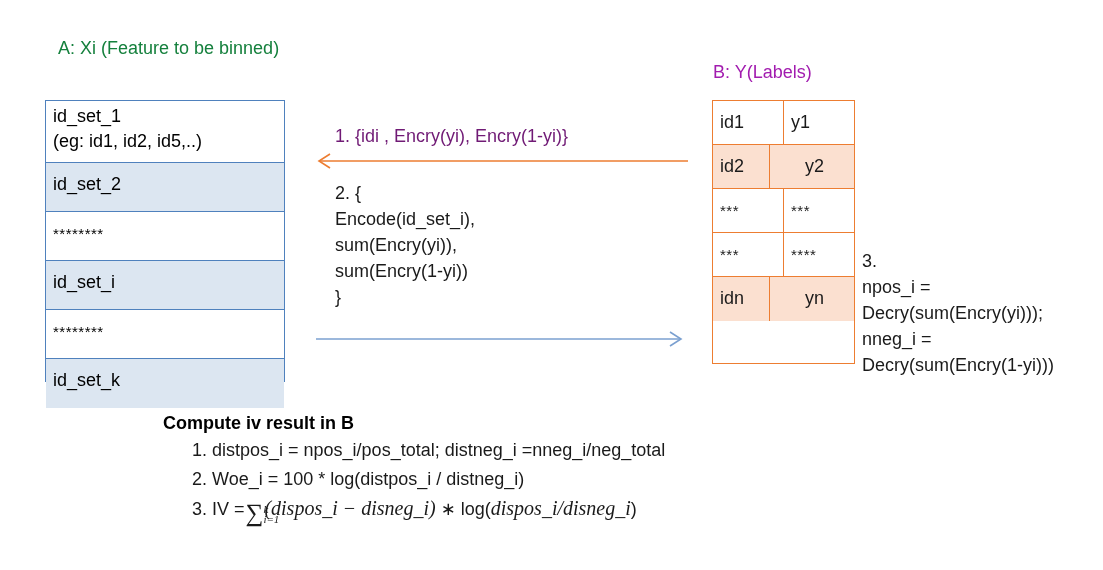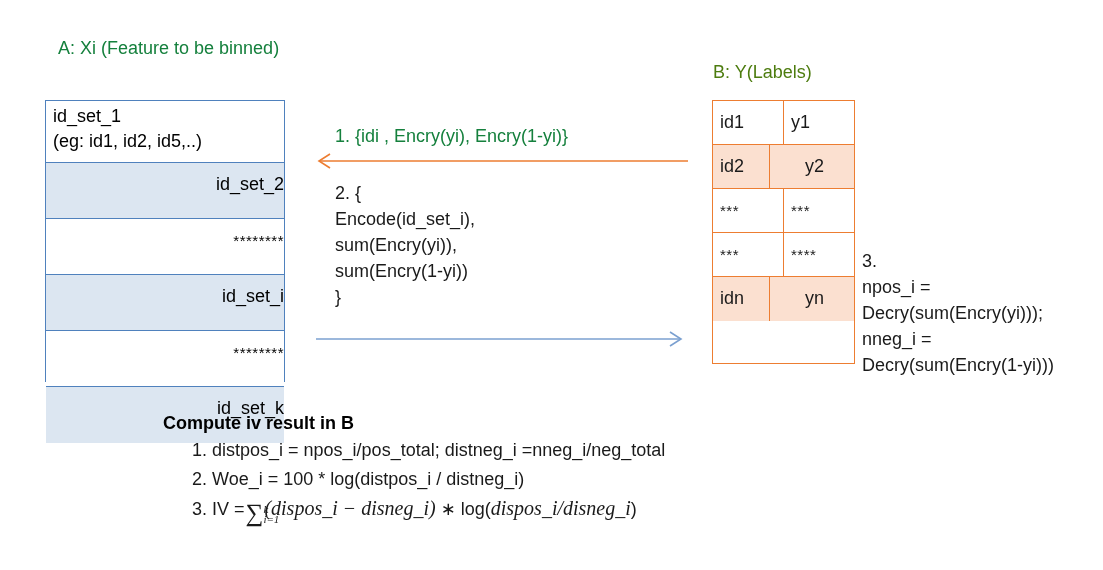--- a/index.html
+++ b/index.html
@@ -17,41 +17,41 @@
   }
   .abs { position: absolute; }
 
   
   #title-a {
     left: 50px; top: 36px; width: 260px;
     font-size: 18px; line-height: 25px; color: #15803d; margin-left: 8px;
   }
   #title-b {
     left: 713px; top: 60px; width: 220px;
-    font-size: 18px; line-height: 25px; color: #4d7c0f;
+    font-size: 18px; line-height: 25px; color: #a21caf;
   }
 
   
   #table-a {
     left: 45px; top: 100px; width: 240px; height: 282px;
     border: 1px solid #4f81bd;
     box-sizing: border-box;
   }
   #table-a .rowA {
     box-sizing: border-box;
     border-bottom: 1px solid #4f81bd;
     padding: 3px 0 0 7px;
     font-size: 18px;
     line-height: 25px;
     color: #000000;
     overflow: hidden;
   }
   #table-a .rowA:last-child { border-bottom: none; }
   #table-a .rowA.tall { height: 62px; }
-  #table-a .rowA.std  { height: 56px; padding-top: 9px; text-align: right; }
+  #table-a .rowA.std  { height: 49px; padding-top: 9px; }
   #table-a .rowA.fill { background: #dce6f1; }
   #table-a .rowA.plain { background: #ffffff; }
   #table-a .stars {
     font-size: 15px;
     letter-spacing: 0.5px;
   }
 
   
   #table-b {
     left: 712px; top: 100px; width: 143px; height: 264px;
@@ -75,21 +75,21 @@
     color: #1a1a1a;
     overflow: hidden;
   }
   #table-b .cellB.c1 { width: 71px; border-right: 1px solid #ed7d31; }
   #table-b .cellB.c2 { width: 70px; }
   #table-b .stars { font-size: 15px; letter-spacing: 0.5px; }
 
   
   #msg-1 {
     left: 335px; top: 124px; width: 340px;
-    font-size: 18px; line-height: 25px; color: #15803d;
+    font-size: 18px; line-height: 25px; color: #701a75;
     white-space: nowrap;
   }
   #msg-2 {
     left: 335px; top: 180px; width: 280px;
     font-size: 18px; line-height: 26px; color: #1a1a1a;
   }
   #msg-3 {
     left: 862px; top: 248px; width: 245px;
     font-size: 18px; line-height: 26px; color: #1a1a1a;
   }

